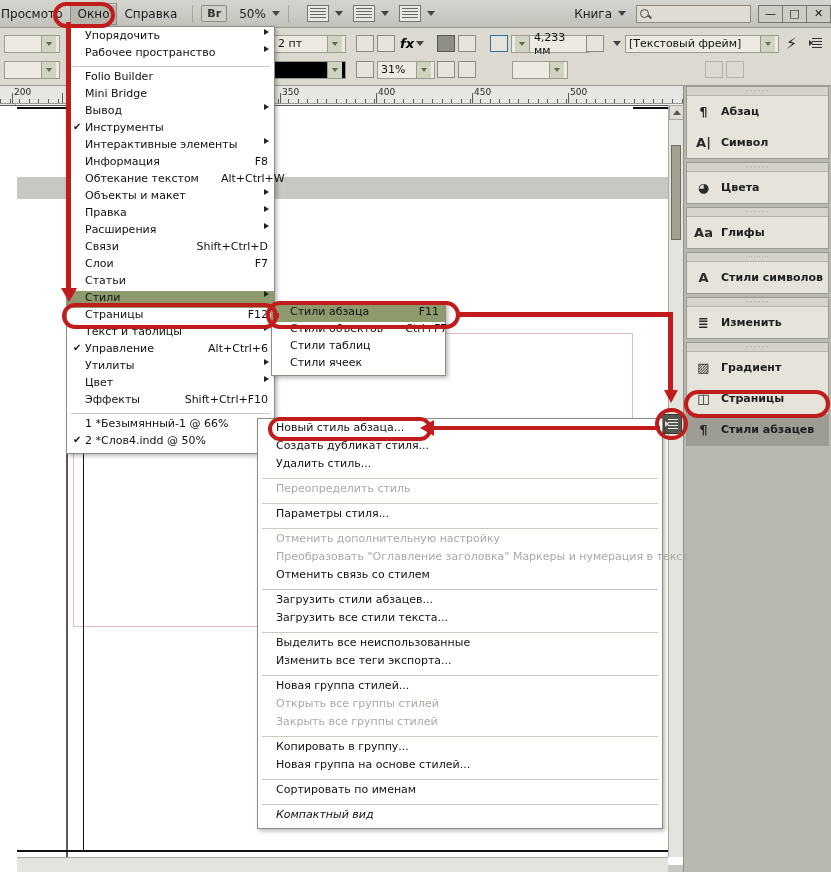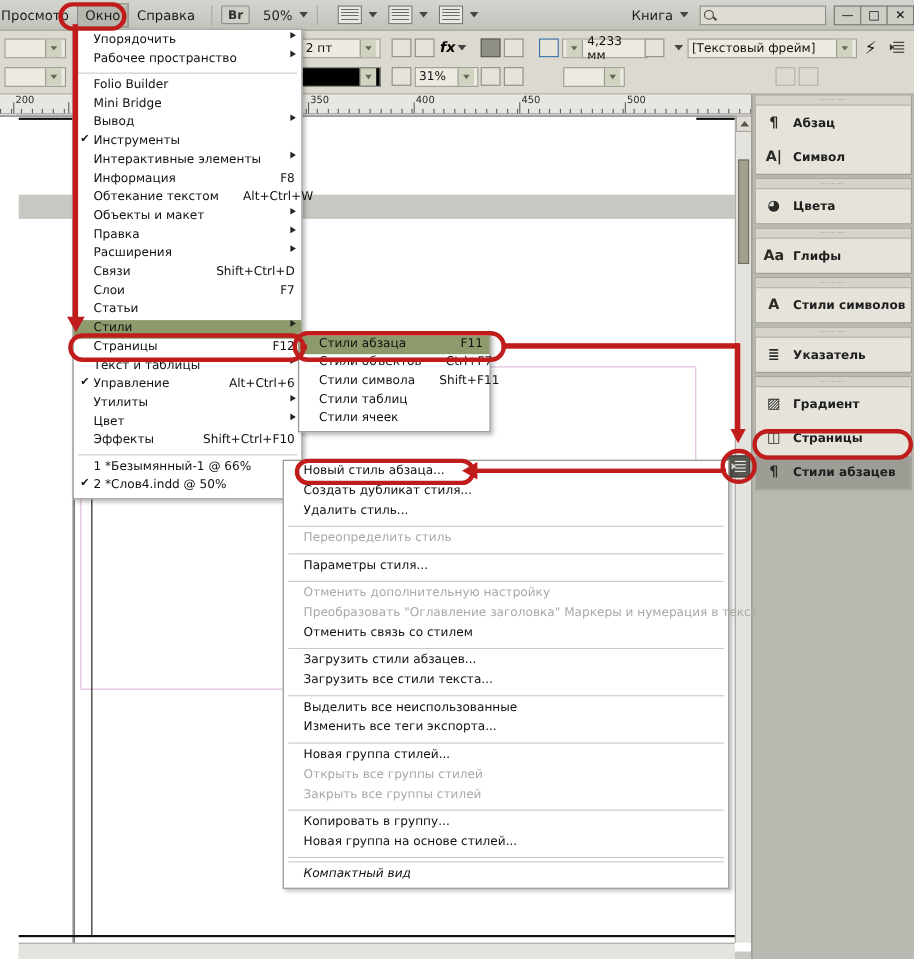--- a/index.html
+++ b/index.html
@@ -450,21 +450,21 @@
             <span class="dicon">A</span>
             <span>Стили символов</span>
           </div>
         </div>
         <div class="dockgroup">
           <div class="grip">
             <span>⋯⋯⋯</span>
           </div>
           <div class="dockitem">
             <span class="dicon">≣</span>
-            <span>Указатель</span>
+            <span>Изменить</span>
           </div>
         </div>
         <div class="dockgroup">
           <div class="grip">
             <span>⋯⋯⋯</span>
           </div>
           <div class="dockitem">
             <span class="dicon">▨</span>
             <span>Градиент</span>
           </div>
@@ -585,24 +585,20 @@
   <div class="menu" id="menu-styles">
       <div class="mrow hl" style="">
         <span class="lab">Стили абзаца</span>
         <span class="acc">F11</span>
       </div>
       <div class="mrow" style="">
         <span class="lab">Стили объектов</span>
         <span class="acc">Ctrl+F7</span>
       </div>
       <div class="mrow" style="">
-        <span class="lab">Стили символа</span>
-        <span class="acc">Shift+F11</span>
-      </div>
-      <div class="mrow" style="">
         <span class="lab">Стили таблиц</span>
       </div>
       <div class="mrow" style="">
         <span class="lab">Стили ячеек</span>
       </div>
     </div>
 
   <div class="menu" id="menu-panel">
       <div class="mrow" style="height:18px;">
         <span class="lab">Новый стиль абзаца...</span>
@@ -656,20 +652,23 @@
         <span class="lab">Закрыть все группы стилей</span>
       </div>
       <div class="msep"></div>
       <div class="mrow" style="height:18px;">
         <span class="lab">Копировать в группу...</span>
       </div>
       <div class="mrow" style="height:18px;">
         <span class="lab">Новая группа на основе стилей...</span>
       </div>
       <div class="msep"></div>
+      <div class="mrow" style="height:18px;">
+        <span class="lab">Сортировать по именам</span>
+      </div>
       <div class="msep"></div>
       <div class="mrow" style="height:18px;font-style:italic;">
         <span class="lab">Компактный вид</span>
       </div>
     </div>
 
   <div class="ann" style="left:53px; top:2px; width:62px; height:26px; border-radius:16px;"></div>
   <div class="ann" style="left:62px; top:303px; width:216px; height:26px; border-radius:16px;"></div>
   <div class="ann" style="left:266px; top:301px; width:194px; height:28px; border-radius:16px;"></div>
   <div class="ann" style="left:268px; top:417px; width:164px; height:24px; border-radius:14px;"></div>

